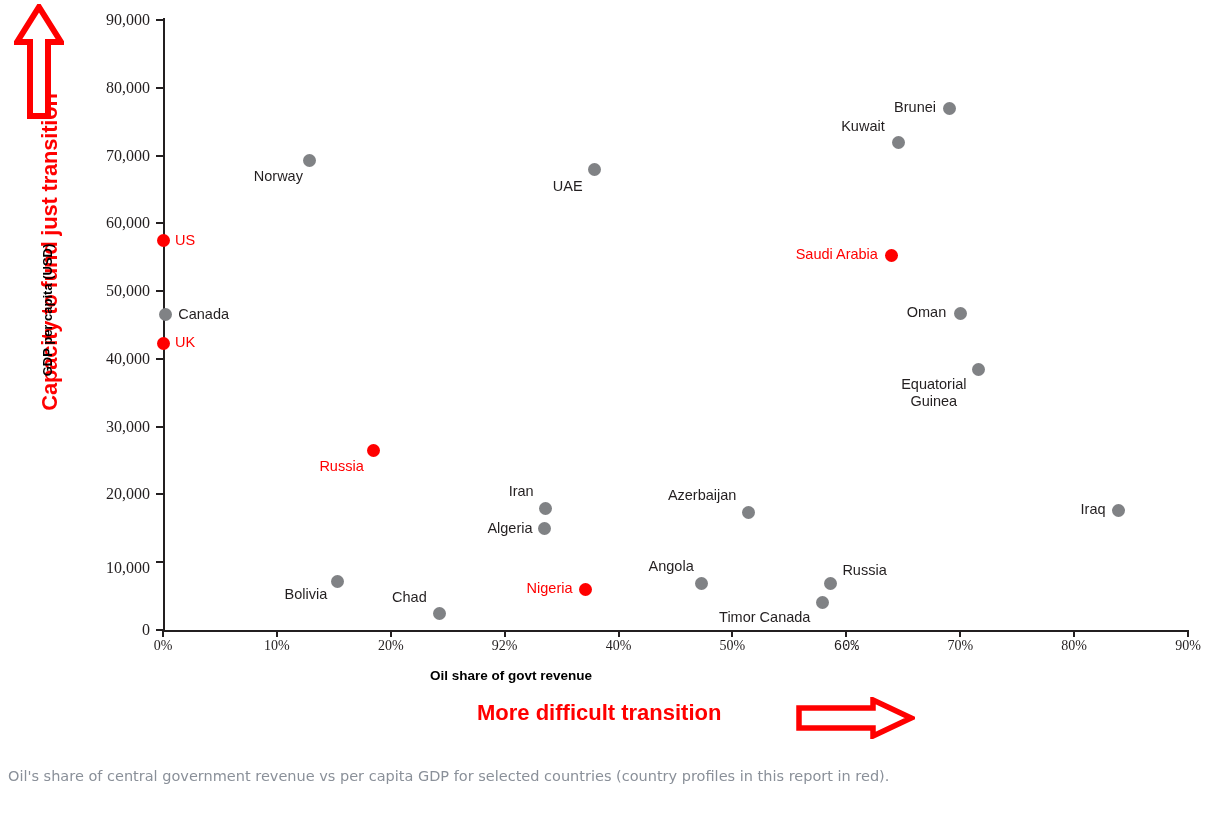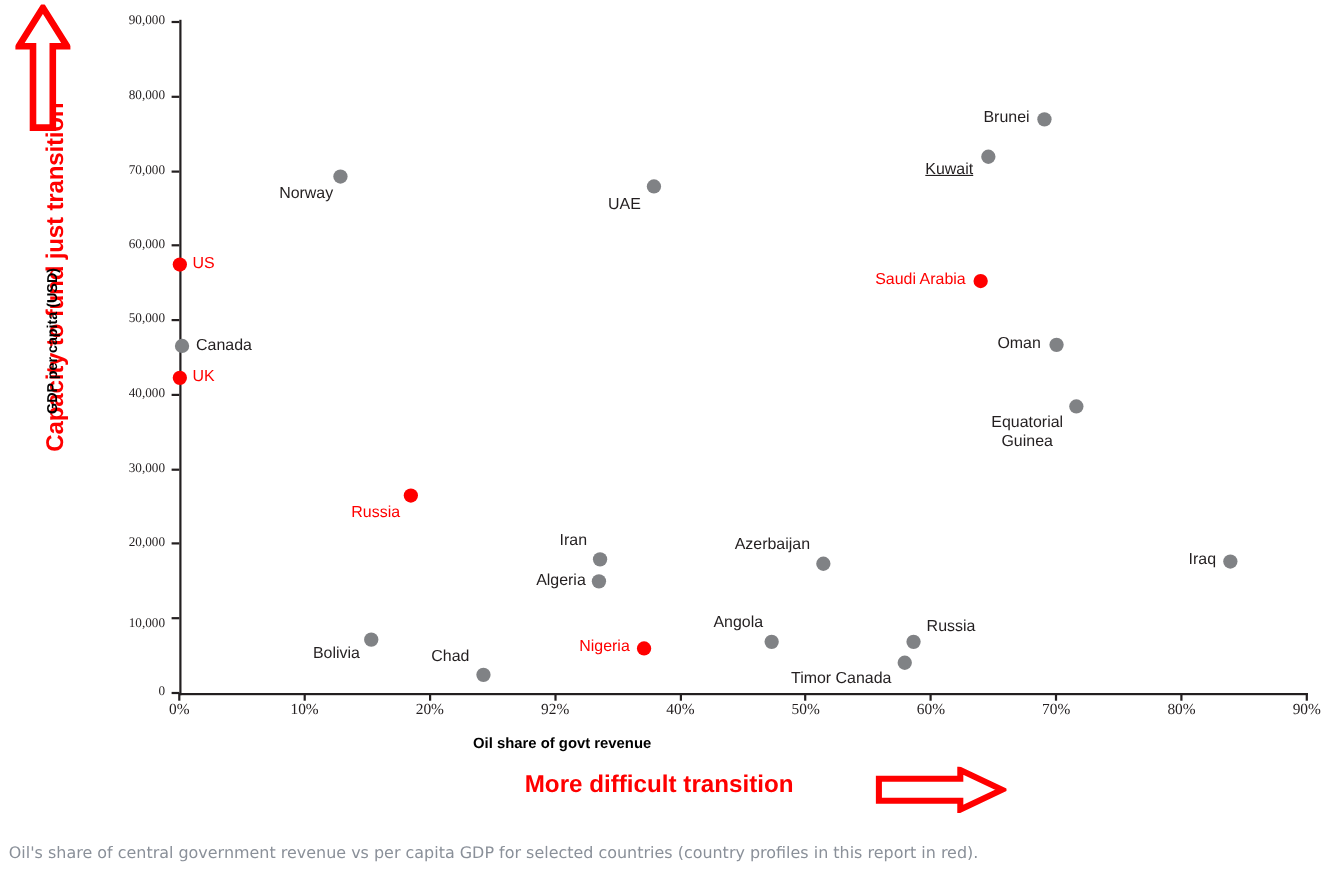--- a/index.html
+++ b/index.html
@@ -52,21 +52,21 @@
     position:absolute;
     left:0; top:0; width:1210px; height:660px;
   }
   .axis-line{position:absolute;background:#231f20;}
   #y-axis{left:163px;top:18px;width:2px;height:614px;}
   #x-axis{left:163px;top:630px;height:2px;width:1026px;}
   .tick-y{position:absolute;width:7px;height:2px;background:#231f20;left:156px;}
   .tick-x{position:absolute;height:7px;width:2px;background:#231f20;top:630px;}
   .ylab{
     position:absolute; right:0; width:70px;
-    text-align:right; font-size:12px; color:#231f20;
+    text-align:right; font-size:16px; color:#231f20;
     font-family:"Liberation Serif", serif;
   }
   .ylab-wrap{position:absolute;left:78px;width:72px;height:18px;}
   .xlab{
     position:absolute; top:638px; width:60px; margin-left:-30px;
     text-align:center; font-size:14px; color:#231f20;
     font-family:"Liberation Serif", serif;
   }
 
   .dot{
@@ -172,21 +172,21 @@
       <div class="xlab" style="left: 276.889px;">10%</div>
       <div class="tick-x" style="left: 389.778px;"></div>
       <div class="xlab" style="left: 390.778px;">20%</div>
       <div class="tick-x" style="left: 503.667px;"></div>
       <div class="xlab" style="left: 504.667px;">92%</div>
       <div class="tick-x" style="left: 617.556px;"></div>
       <div class="xlab" style="left: 618.556px;">40%</div>
       <div class="tick-x" style="left: 731.444px;"></div>
       <div class="xlab" style="left: 732.444px;">50%</div>
       <div class="tick-x" style="left: 845.333px;"></div>
-      <div class="xlab" style="left: 846.333px;">60%</div>
+      <div class="xlab" style="left: 846.333px; font-family: Liberation Mono, monospace;">60%</div>
       <div class="tick-x" style="left: 959.222px;"></div>
       <div class="xlab" style="left: 960.222px;">70%</div>
       <div class="tick-x" style="left: 1073.11px;"></div>
       <div class="xlab" style="left: 1074.11px;">80%</div>
       <div class="tick-x" style="left: 1187px;"></div>
       <div class="xlab" style="left: 1188px;">90%</div>
     </div>
   <div id="points-layer">
       <div class="dot red" title="US" style="left: 163px; top: 240.956px;"></div>
       <div class="dlabel red" style="left: 175px; top: 231.956px; text-align: center;">US</div>
@@ -194,21 +194,21 @@
       <div class="dlabel" style="left: 178.278px; top: 305.833px;">Canada</div>
       <div class="dot red" title="UK" style="left: 163px; top: 343.3px;"></div>
       <div class="dlabel red" style="left: 175px; top: 334.3px;">UK</div>
       <div class="dot grey" title="Norway" style="left: 309.917px; top: 160.3px;"></div>
       <div class="dlabel r" style="right: 907.083px; top: 168.3px;">Norway</div>
       <div class="dot grey" title="UAE" style="left: 594.639px; top: 169.789px;"></div>
       <div class="dlabel r" style="right: 627.361px; top: 177.789px;">UAE</div>
       <div class="dot grey" title="Brunei" style="left: 949.972px; top: 108.789px;"></div>
       <div class="dlabel r" style="right: 274.028px; top: 98.7889px;">Brunei</div>
       <div class="dot grey" title="Kuwait" style="left: 898.722px; top: 142.678px;"></div>
-      <div class="dlabel r" style="right: 325.278px; top: 146px; text-decoration: underline;">Kuwait</div>
+      <div class="dlabel r" style="right: 325.278px; top: 118px;">Kuwait</div>
       <div class="dot red" title="Saudi Arabia" style="left: 891.889px; top: 255.189px;"></div>
       <div class="dlabel red r" style="right: 332.111px; top: 246.189px;">Saudi Arabia</div>
       <div class="dot grey" title="Oman" style="left: 960.222px; top: 313.478px;"></div>
       <div class="dlabel r" style="right: 263.778px; top: 304.478px;">Oman</div>
       <div class="dot grey" title="Equatorial Guinea" style="left: 978.444px; top: 369.056px;"></div>
       <div class="dlabel r" style="right: 243.556px; top: 376.056px;">Equatorial
 Guinea</div>
       <div class="dot red" title="Russia" style="left: 373.694px; top: 450.389px;"></div>
       <div class="dlabel red r" style="right: 846.306px; top: 458.389px;">Russia</div>
       <div class="dot grey" title="Iran" style="left: 545.667px; top: 508px;"></div>

